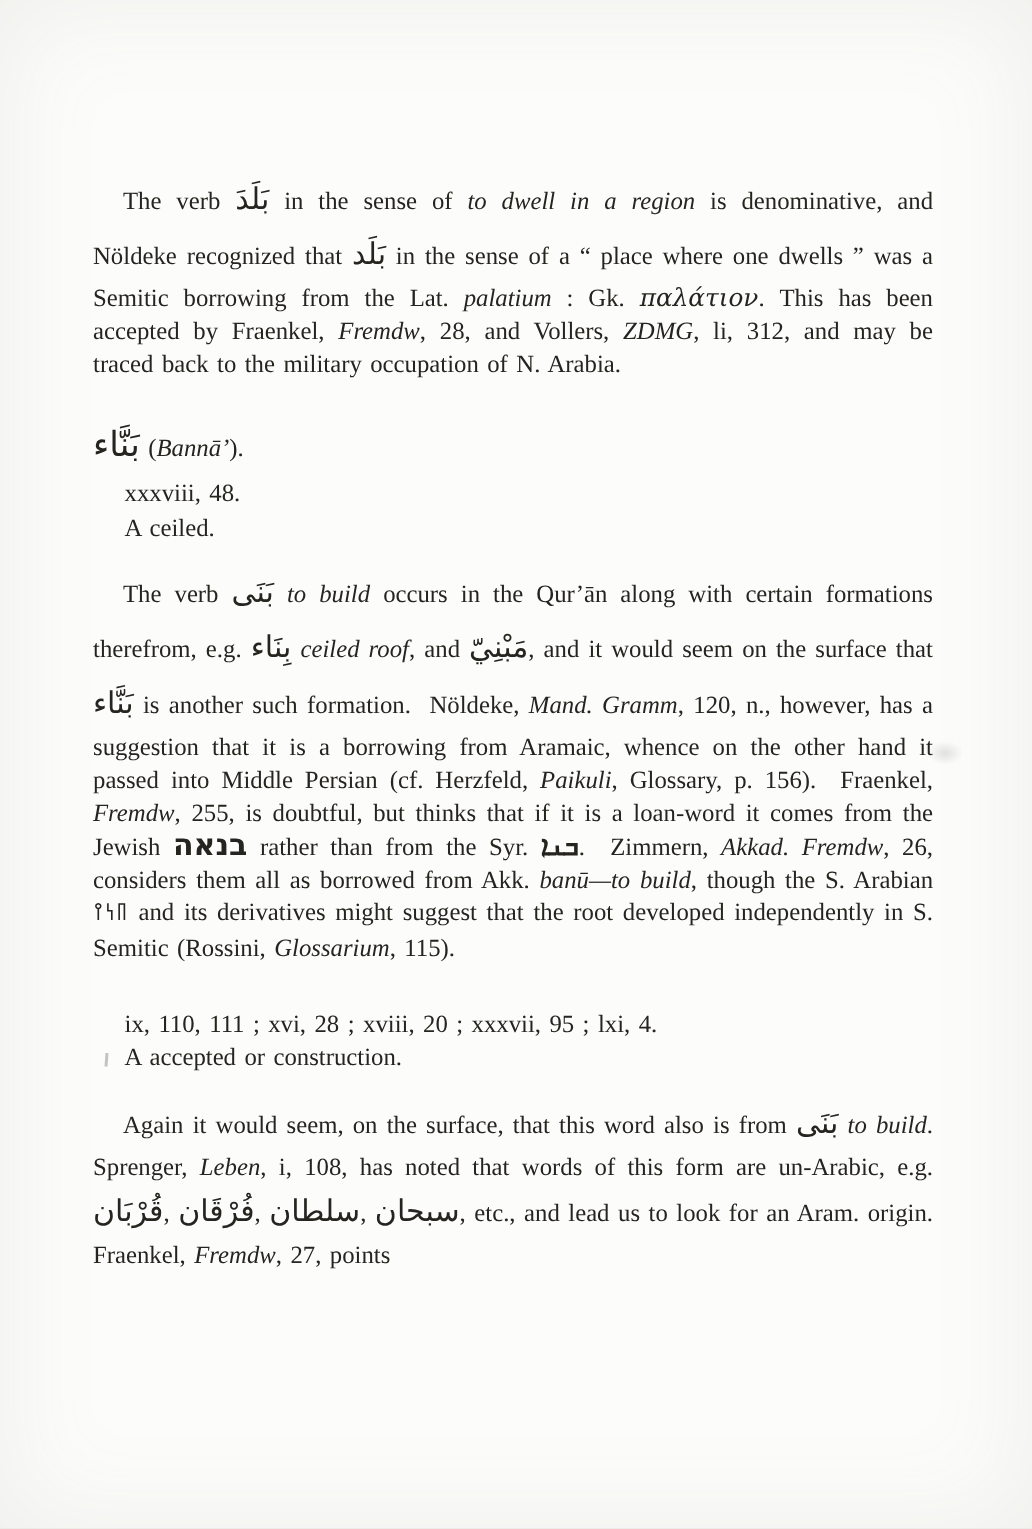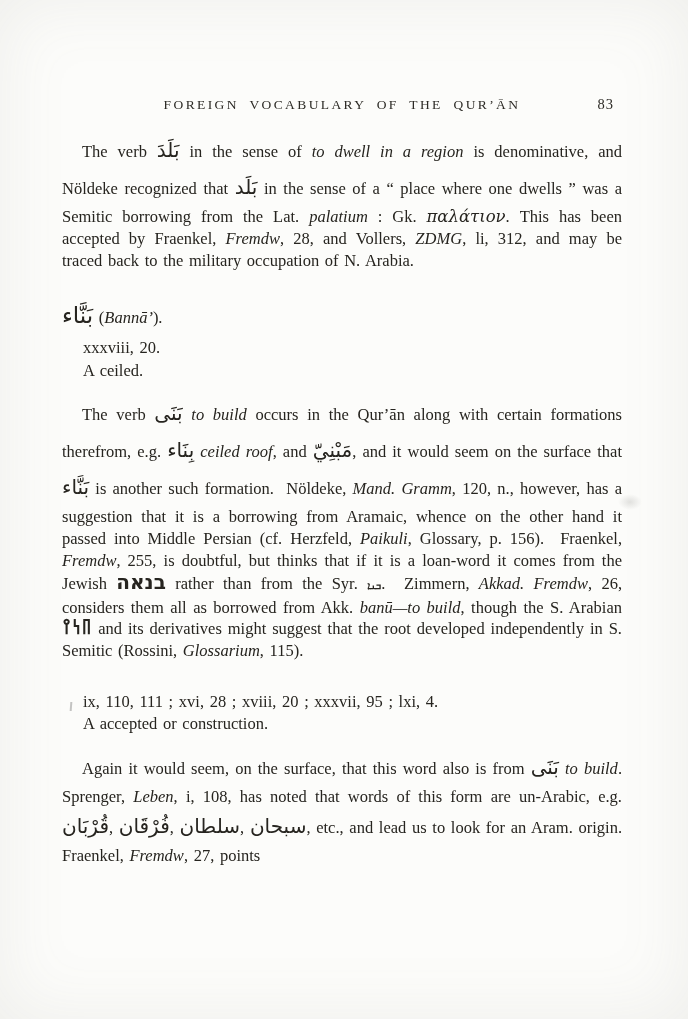--- a/index.html
+++ b/index.html
@@ -38,50 +38,46 @@
     font-family:"DejaVu Sans","DejaVu Serif",sans-serif;
     font-size:20px;line-height:37px;
     direction:rtl;unicode-bidi:isolate;
   }
   .seg-arh{
     font-family:"DejaVu Sans","DejaVu Serif",sans-serif;
     font-size:23px;line-height:30px;
     direction:rtl;unicode-bidi:isolate;
   }
   .seg-he{font-family:"DejaVu Sans",sans-serif;font-weight:700;font-size:20px;}
-  .seg-syr{font-family:"DejaVu Sans",sans-serif;font-weight:700;font-size:10px;direction:rtl;unicode-bidi:isolate;}
-  .seg-osa{font-family:"DejaVu Sans",sans-serif;font-weight:700;font-size:17px;letter-spacing:1px;direction:rtl;unicode-bidi:isolate;}
+  .seg-syr{font-family:"DejaVu Sans",sans-serif;font-weight:700;font-size:18px;direction:rtl;unicode-bidi:isolate;}
+  .seg-osa{font-family:"DejaVu Sans",sans-serif;font-weight:400;font-size:13px;letter-spacing:1px;direction:rtl;unicode-bidi:isolate;}
   .entry{margin-top:29px;text-align:left;}
   .entry .headline{line-height:30px;margin-bottom:4px;}
   .entry .refs,.entry .gloss{margin-left:21px;line-height:22.5px;}
   .after-entry{margin-top:13px;}
   .smudge-right{
     position:absolute;left:618px;top:494px;width:24px;height:16px;
     background:radial-gradient(ellipse at center, rgba(120,120,115,0.20), rgba(120,120,115,0) 70%);
   }
   .pencil-mark{
     position:absolute;left:70px;top:702px;width:2px;height:9px;
     background:rgba(90,90,88,0.35);transform:rotate(4deg);
   }
 </style>
 </head>
 <body>
 
 <div class="page">
 
-  <div class="running-header">
-    <span>FOREIGN VOCABULARY OF THE QUR’ĀN</span>
-    <span class="pagenum">83</span>
-  </div>
 
   <p class="para indent" style="margin-top:20px;"><span class="seg seg-n">The verb </span><span class="seg seg-ar">بَلَدَ</span><span class="seg seg-n"> in the sense of </span><span class="seg seg-i">to dwell in a region</span><span class="seg seg-n"> is denominative, and Nöldeke recognized that </span><span class="seg seg-ar">بَلَد</span><span class="seg seg-n"> in the sense of a “ place where one dwells ” was a Semitic borrowing from the Lat. </span><span class="seg seg-i">palatium</span><span class="seg seg-n"> : Gk. </span><span class="seg seg-gr">παλάτιον</span><span class="seg seg-n">. This has been accepted by Fraenkel, </span><span class="seg seg-i">Fremdw</span><span class="seg seg-n">, 28, and Vollers, </span><span class="seg seg-i">ZDMG</span><span class="seg seg-n">, li, 312, and may be traced back to the military occupation of N. Arabia.</span></p>
 
   <div class="entry">
     <div class="headline"><span class="seg seg-arh">بَنَّاء</span><span class="seg seg-n"> (</span><span class="seg seg-i">Bannā’</span><span class="seg seg-n">).</span></div>
-    <div class="refs">xxxviii, 20.</div>
+    <div class="refs">xxxviii, 48.</div>
     <div class="gloss">A ceiled.</div>
   </div>
 
   <p class="para indent after-entry"><span class="seg seg-n">The verb </span><span class="seg seg-ar">بَنَى</span><span class="seg seg-n"> </span><span class="seg seg-i">to build</span><span class="seg seg-n"> occurs in the Qur’ān along with certain formations therefrom, e.g. </span><span class="seg seg-ar">بِنَاء</span><span class="seg seg-n"> </span><span class="seg seg-i">ceiled roof</span><span class="seg seg-n">, and </span><span class="seg seg-ar">مَبْنِيّ</span><span class="seg seg-n">, and it would seem on the surface that </span><span class="seg seg-ar">بَنَّاء</span><span class="seg seg-n"> is another such formation.  Nöldeke, </span><span class="seg seg-i">Mand. Gramm</span><span class="seg seg-n">, 120, n., however, has a suggestion that it is a borrowing from Aramaic, whence on the other hand it passed into Middle Persian (cf. Herzfeld, </span><span class="seg seg-i">Paikuli</span><span class="seg seg-n">, Glossary, p. 156).  Fraenkel, </span><span class="seg seg-i">Fremdw</span><span class="seg seg-n">, 255, is doubtful, but thinks that if it is a loan-word it comes from the Jewish </span><span class="seg seg-he">בנאה</span><span class="seg seg-n"> rather than from the Syr. </span><span class="seg seg-syr">ܒܢܐ</span><span class="seg seg-n">.  Zimmern, </span><span class="seg seg-i">Akkad. Fremdw</span><span class="seg seg-n">, 26, considers them all as borrowed from Akk. </span><span class="seg seg-i">banū—to build</span><span class="seg seg-n">, though the S. Arabian </span><span class="seg seg-osa">𐩨𐩬𐩺</span><span class="seg seg-n"> and its derivatives might suggest that the root developed independently in S. Semitic (Rossini, </span><span class="seg seg-i">Glossarium</span><span class="seg seg-n">, 115).</span></p>
 
   <div class="entry">
     <div class="refs">ix, 110, 111 ;  xvi, 28 ;  xviii, 20 ;  xxxvii, 95 ;  lxi, 4.</div>
     <div class="gloss">A accepted or construction.</div>
   </div>
 

